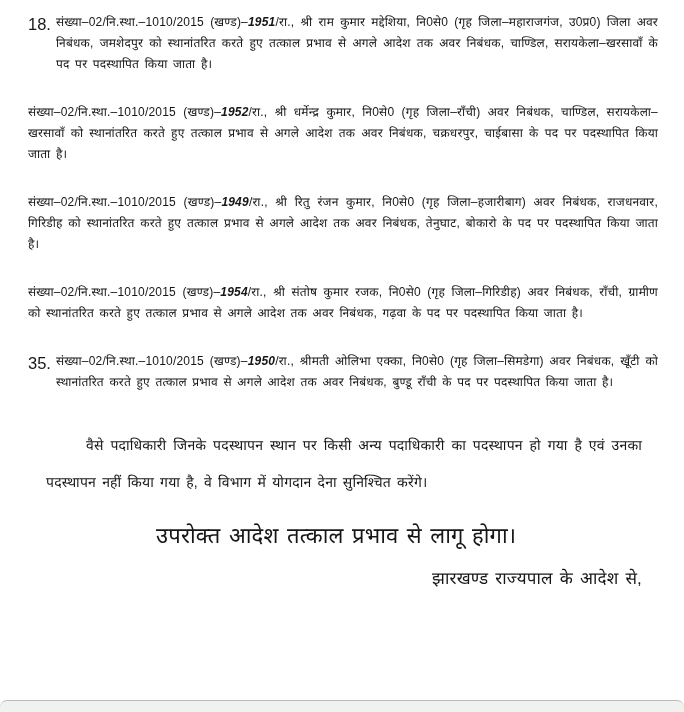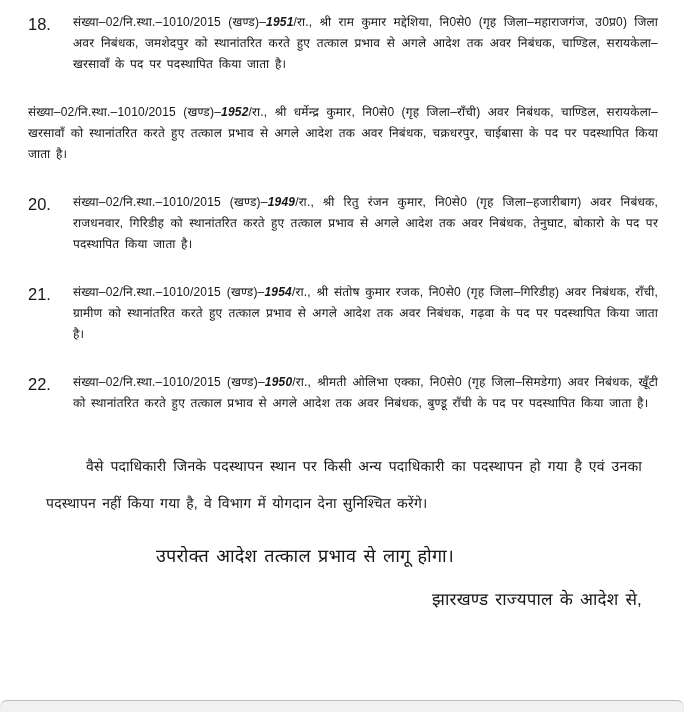--- a/index.html
+++ b/index.html
@@ -11,21 +11,20 @@
     color: #161616;
     font-family: "Liberation Sans", "DejaVu Sans", sans-serif;
     overflow: hidden;
     box-sizing: border-box;
     padding-top: 12px;
   }
   .orders { }
   .order-item {
     display: flex;
     margin: 0 26px 27px 28px;
-    gap: 17px;
   }
   .order-num {
     flex: 0 0 28px;
     font-size: 16.5px;
     line-height: 25px;
     text-align: left;
   }
   .order-text {
     flex: 1;
     font-size: 12px;
@@ -42,21 +41,21 @@
     margin: 34px 42px 0 46px;
     text-indent: 40px;
     font-size: 14px;
     line-height: 37px;
     text-align: justify;
     letter-spacing: 0.2px;
     word-spacing: 2px;
   }
   .effect-line {
     margin: 22px 0 0 156px;
-    font-size: 18px;
+    font-size: 22px;
     line-height: 25px;
     letter-spacing: 0.2px;
     word-spacing: 2px;
   }
   .signoff-block {
     margin: 18px 42px 0 0;
     text-align: right;
   }
   .signoff-text {
     font-size: 17px;
@@ -86,31 +85,29 @@
     <div class="order-item">
       <div class="order-num">18.</div>
       <div class="order-text"><span>संख्या–02/नि.स्था.–1010/2015 (खण्ड)–</span><span class="serial">1951</span><span>/रा., श्री राम कुमार मद्देशिया, नि0से0 (गृह जिला–महाराजगंज, उ0प्र0) जिला अवर निबंधक, जमशेदपुर को स्थानांतरित करते हुए तत्काल प्रभाव से अगले आदेश तक अवर निबंधक, चाण्डिल, सरायकेला–खरसावाँ के पद पर पदस्थापित किया जाता है।</span></div>
     </div>
 
     <div class="order-item">
       <div class="order-text"><span>संख्या–02/नि.स्था.–1010/2015 (खण्ड)–</span><span class="serial">1952</span><span>/रा., श्री धर्मेन्द्र कुमार, नि0से0 (गृह जिला–राँची) अवर निबंधक, चाण्डिल, सरायकेला–खरसावाँ को स्थानांतरित करते हुए तत्काल प्रभाव से अगले आदेश तक अवर निबंधक, चक्रधरपुर, चाईबासा के पद पर पदस्थापित किया जाता है।</span></div>
     </div>
 
     <div class="order-item">
-      <div class="order-num">20.</div>
       <div class="order-text"><span>संख्या–02/नि.स्था.–1010/2015 (खण्ड)–</span><span class="serial">1949</span><span>/रा., श्री रितु रंजन कुमार, नि0से0 (गृह जिला–हजारीबाग) अवर निबंधक, राजधनवार, गिरिडीह को स्थानांतरित करते हुए तत्काल प्रभाव से अगले आदेश तक अवर निबंधक, तेनुघाट, बोकारो के पद पर पदस्थापित किया जाता है।</span></div>
     </div>
 
     <div class="order-item">
-      <div class="order-num">21.</div>
       <div class="order-text"><span>संख्या–02/नि.स्था.–1010/2015 (खण्ड)–</span><span class="serial">1954</span><span>/रा., श्री संतोष कुमार रजक, नि0से0 (गृह जिला–गिरिडीह) अवर निबंधक, राँची, ग्रामीण को स्थानांतरित करते हुए तत्काल प्रभाव से अगले आदेश तक अवर निबंधक, गढ़वा के पद पर पदस्थापित किया जाता है।</span></div>
     </div>
 
     <div class="order-item">
-      <div class="order-num">22.</div>
+      <div class="order-num">35.</div>
       <div class="order-text"><span>संख्या–02/नि.स्था.–1010/2015 (खण्ड)–</span><span class="serial">1950</span><span>/रा., श्रीमती ओलिभा एक्का, नि0से0 (गृह जिला–सिमडेगा) अवर निबंधक, खूँटी को स्थानांतरित करते हुए तत्काल प्रभाव से अगले आदेश तक अवर निबंधक, बुण्डू राँची के पद पर पदस्थापित किया जाता है।</span></div>
     </div>
 
   </div>
 
   <p class="closing-para">वैसे पदाधिकारी जिनके पदस्थापन स्थान पर किसी अन्य पदाधिकारी का पदस्थापन हो गया है एवं उनका पदस्थापन नहीं किया गया है, वे विभाग में योगदान देना सुनिश्चित करेंगे।</p>
 
   <p class="effect-line">उपरोक्त आदेश तत्काल प्रभाव से लागू होगा।</p>
 
   <div class="signoff-block">

